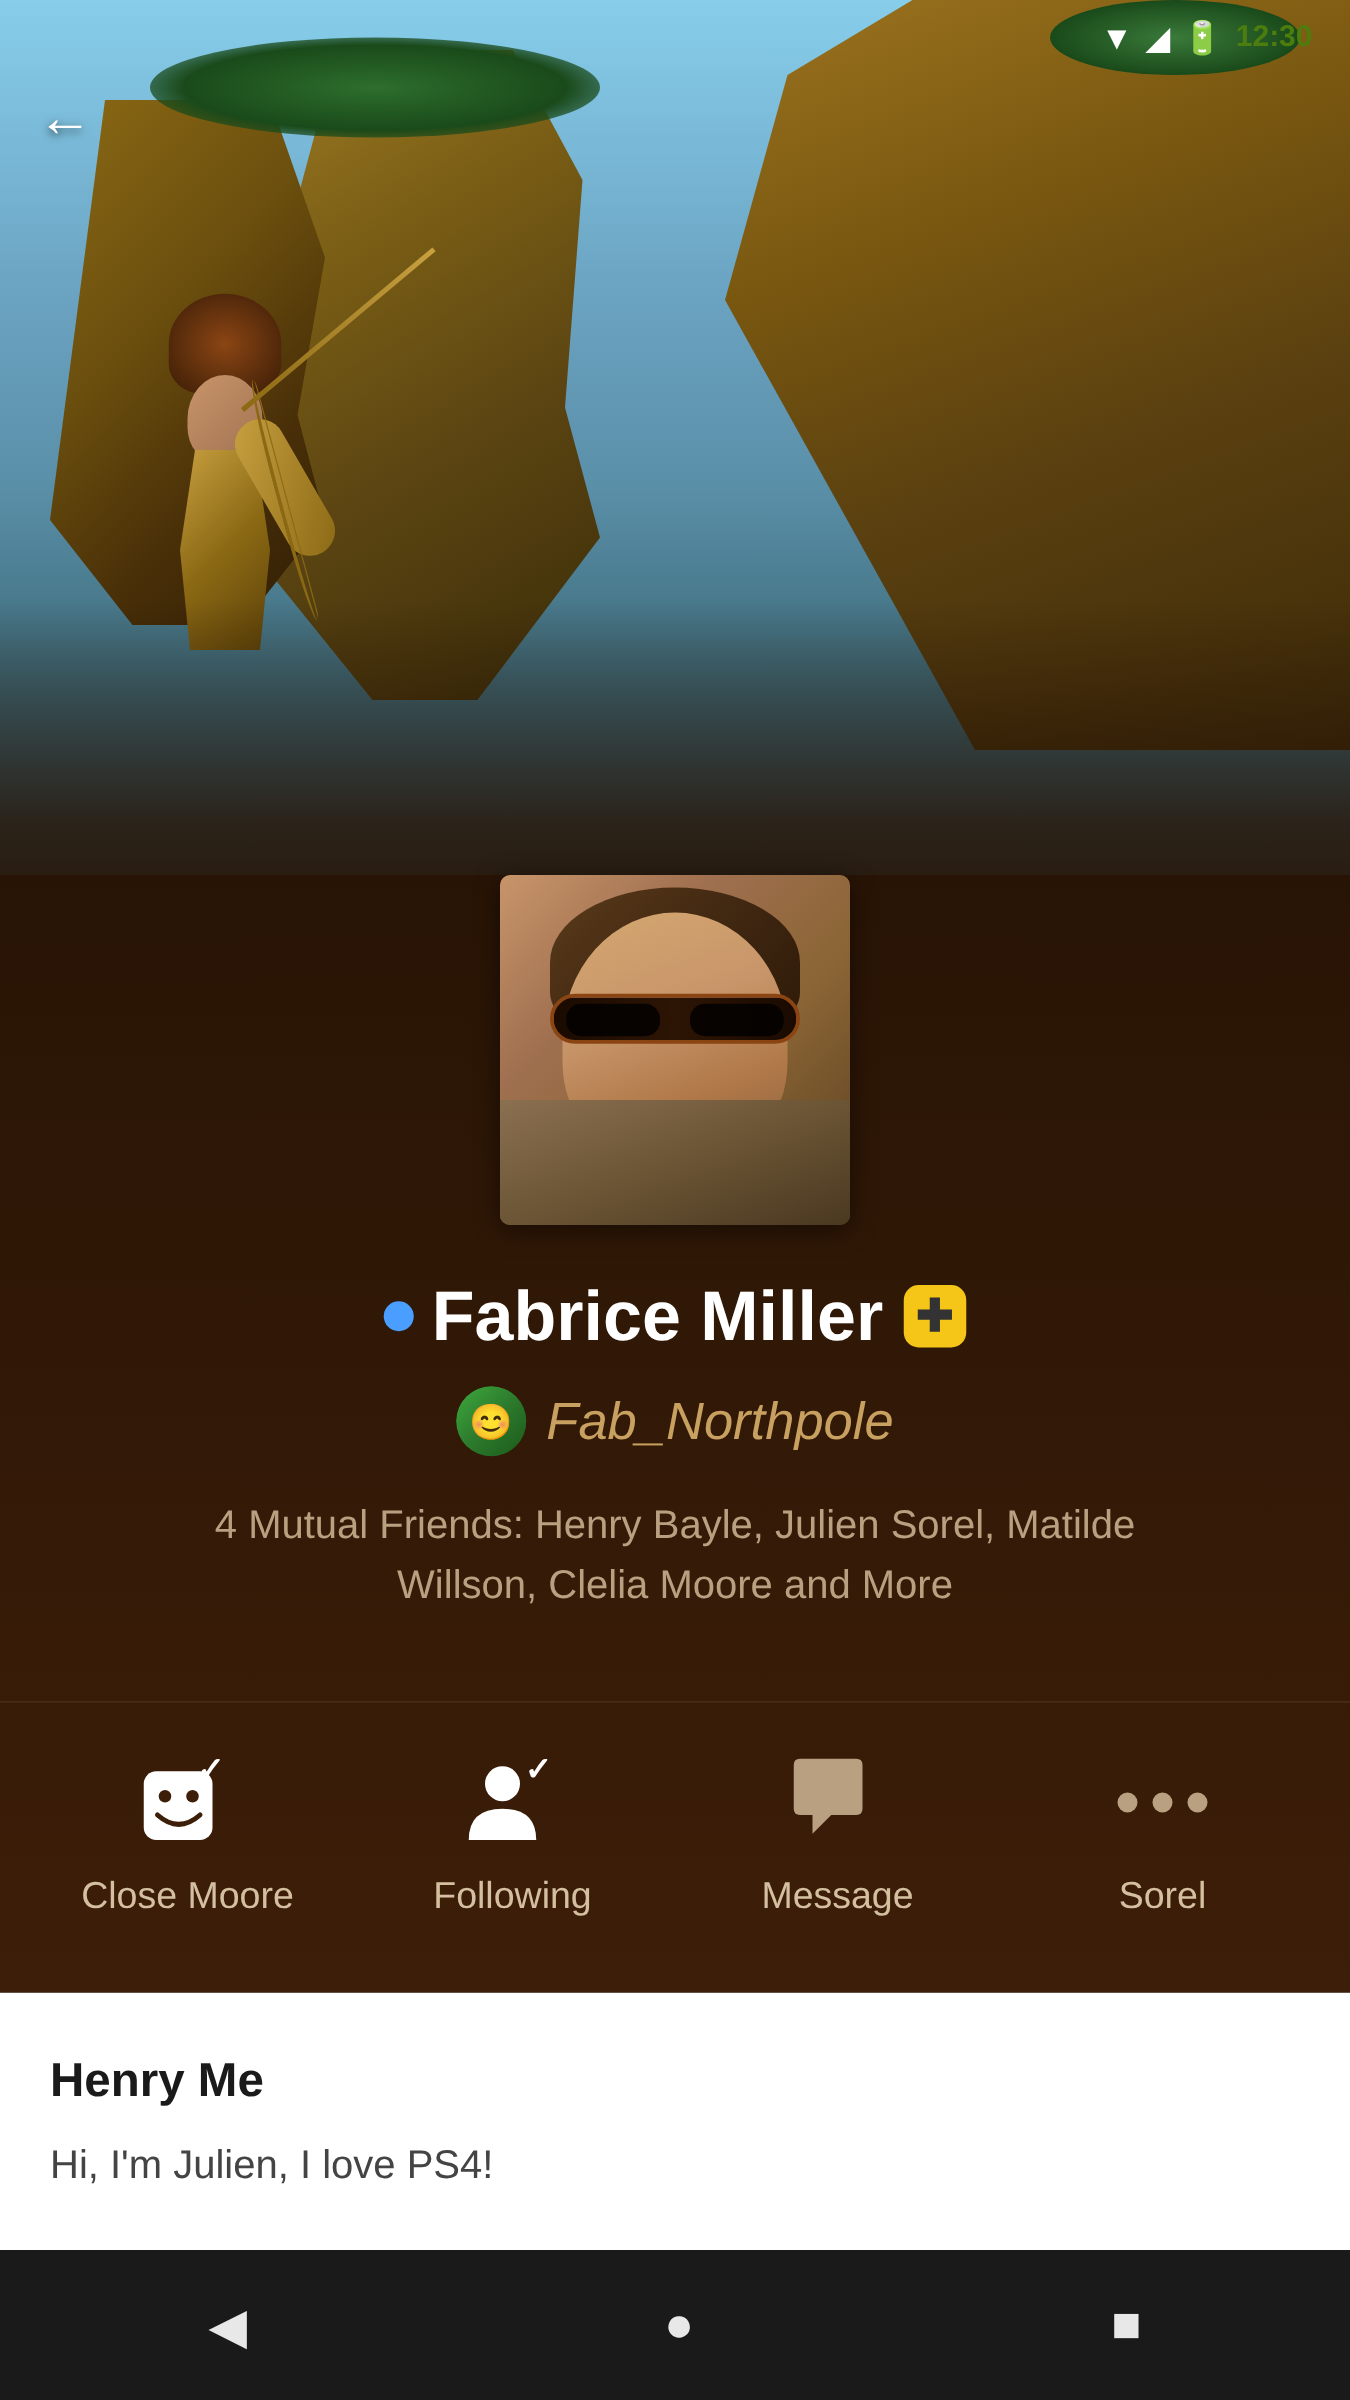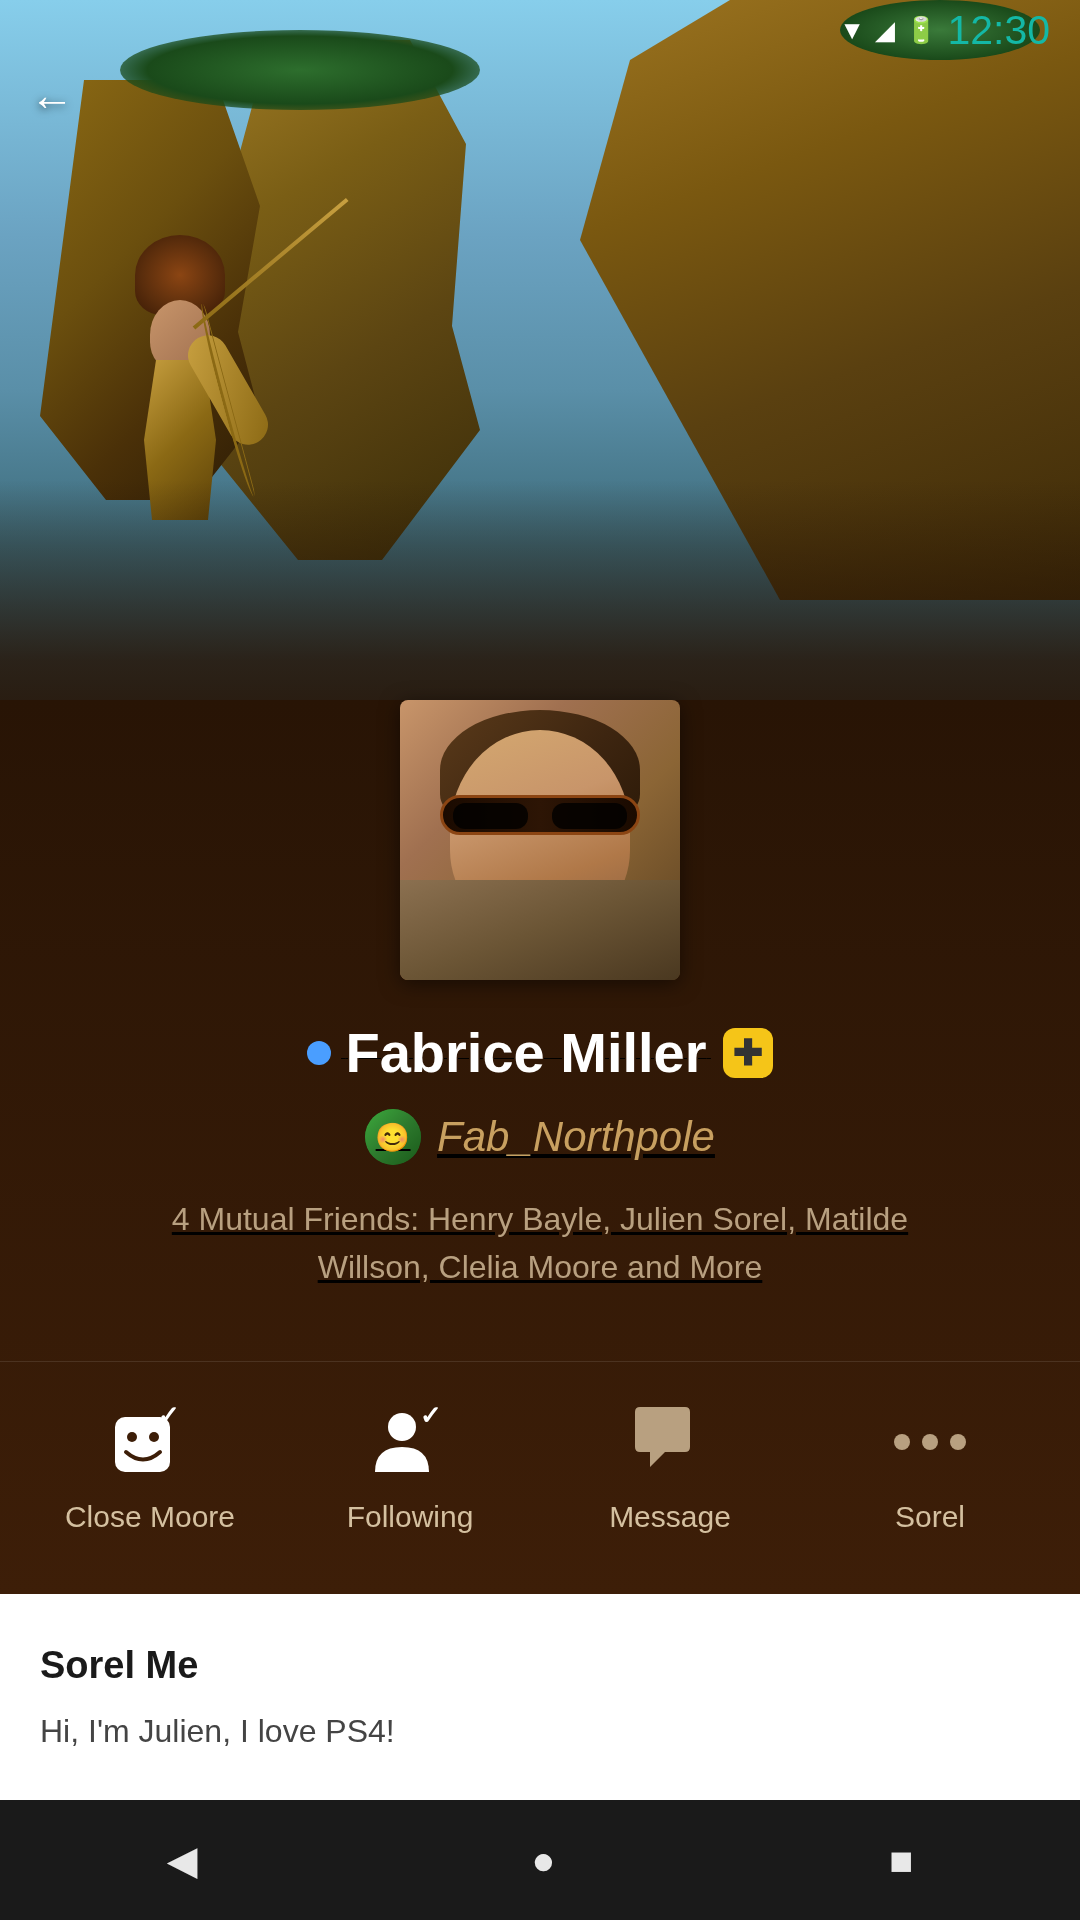--- a/index.html
+++ b/index.html
@@ -23,23 +23,23 @@
       justify-content: flex-end;
       padding: 0 30px;
       z-index: 100;
     }
     .status-icons {
       display: flex;
       align-items: center;
       gap: 10px;
     }
     .status-time {
-      color: #14b8a6;
-      font-size: 41px;
-      font-weight: 400;
+      color: #4d7c0f;
+      font-size: 24px;
+      font-weight: 700;
     }
     .wifi-icon, .signal-icon, .battery-icon {
       color: white;
       font-size: 26px;
     }
 
     
     .hero-section {
       position: relative;
       width: 100%;
@@ -288,21 +288,20 @@
       left: 0;
       right: 0;
       height: 100px;
       background: linear-gradient(160deg, #8b7050 0%, #6b5535 50%, #4a3820 100%);
     }
 
     
     .user-info {
       text-align: center;
       padding: 40px 52px 20px;
-      text-decoration: underline;
     }
 
     .online-dot {
       display: inline-block;
       width: 24px;
       height: 24px;
       background: #4a9eff;
       border-radius: 50%;
       margin-right: 10px;
       vertical-align: middle;
@@ -574,21 +573,21 @@
           <circle cx="68" cy="40" r="8" fill="#b8a080"></circle>
         </svg>
       </div>
       <span class="btn-label">Sorel</span>
     </div>
 
   </div>
 </div>
 
 <div class="about-section">
-  <div class="about-title">Sorel Me</div>
+  <div class="about-title">Henry Me</div>
   <div class="about-text">Hi, I'm Julien, I love PS4!</div>
 </div>
 
 <div class="page-bottom-spacing"></div>
 
 <div class="nav-bar">
   <div class="nav-btn">◀</div>
   <div class="nav-btn">●</div>
   <div class="nav-btn">■</div>
 </div>

